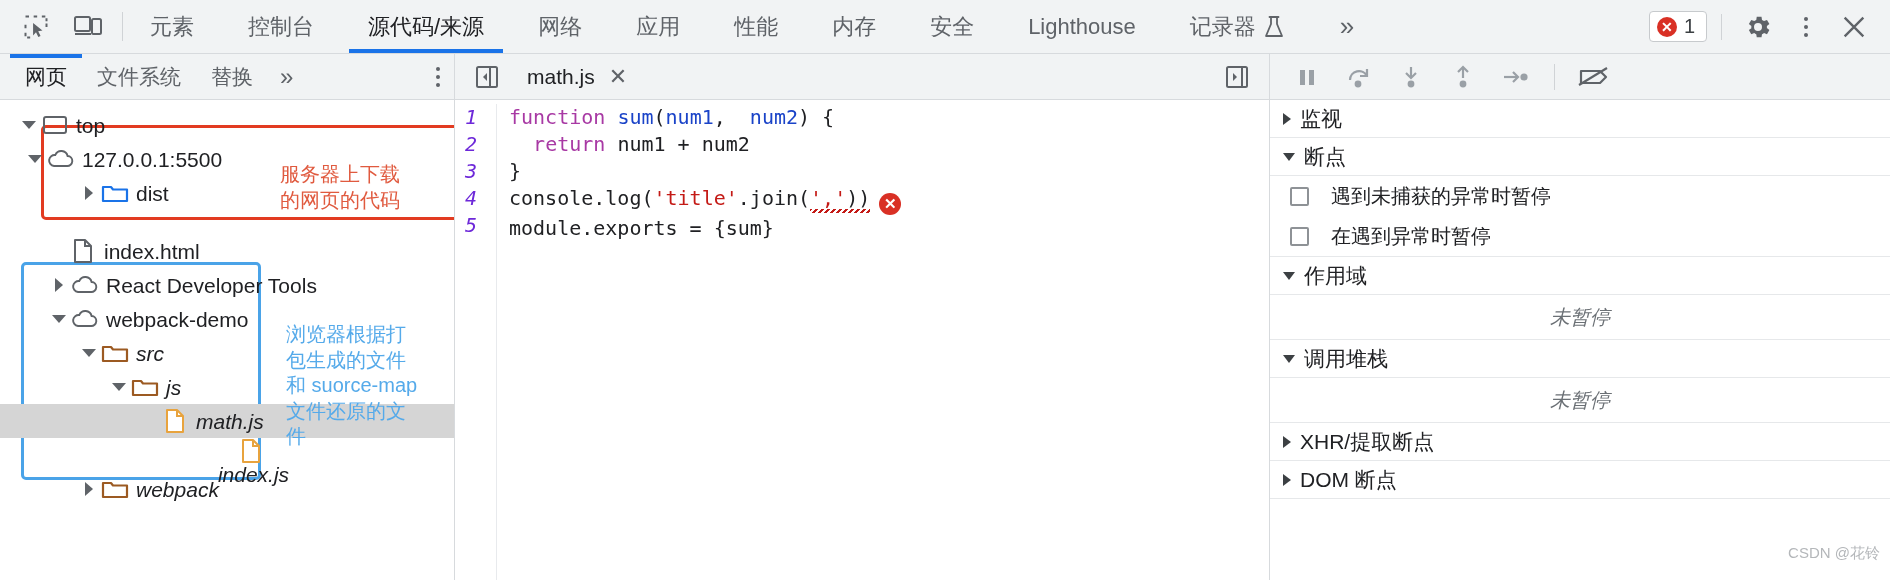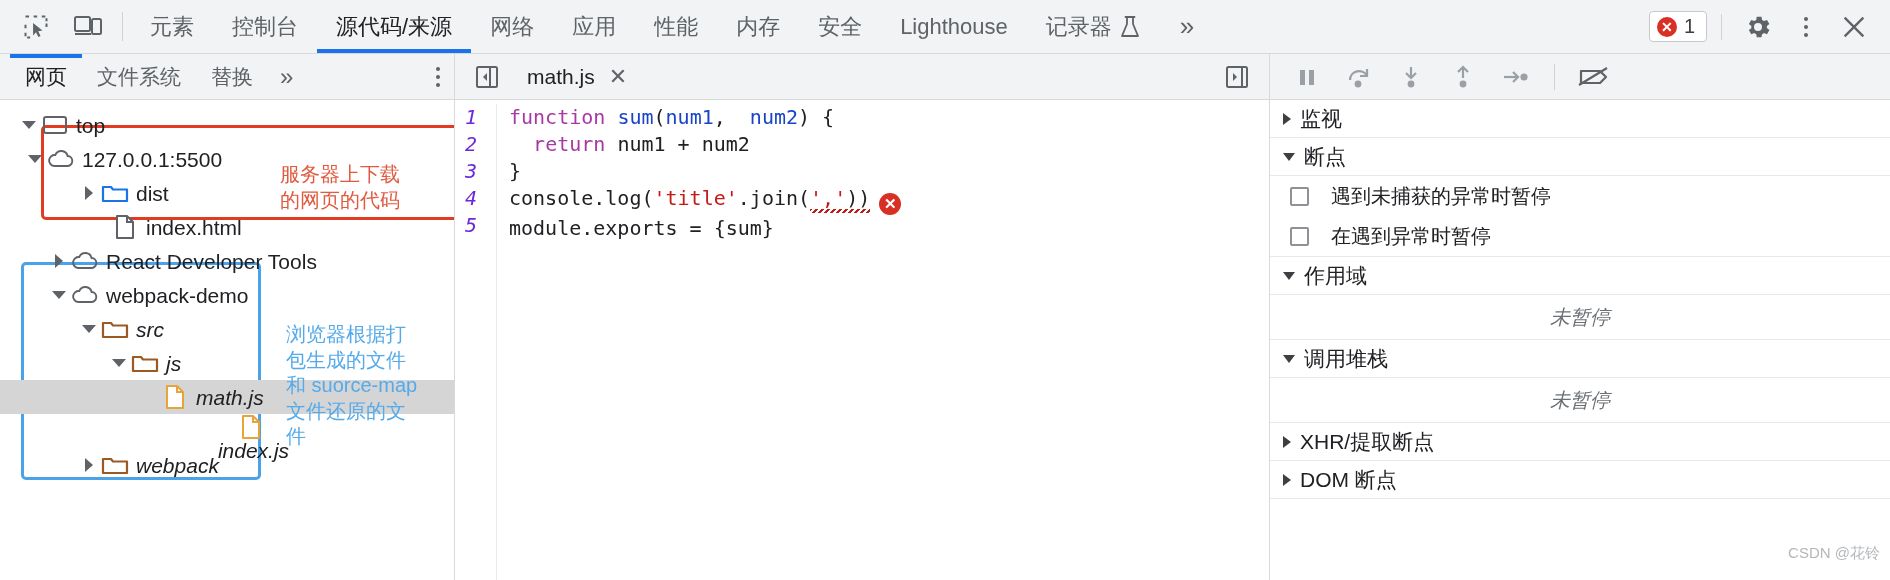--- a/index.html
+++ b/index.html
@@ -17,21 +17,21 @@
     background: #f1f3f4;
     border-bottom: 1px solid #d7dadd;
     display: flex; align-items: stretch;
     padding-left: 10px;
   }
   .tb-icon-btn {
     width: 52px; display: flex; align-items: center; justify-content: center;
     color: #5f6368;
   }
   .tb-sep { width: 1px; background: #d0d3d6; margin: 12px 8px; }
-  .tabs { display: flex; align-items: stretch; flex: 1; }
+  .tabs { display: flex; align-items: stretch; flex: 1; gap: 16px; }
   .tab {
     display: flex; align-items: center; padding: 0 19px;
     font-size: 22px; color: #5f6368; white-space: nowrap;
     position: relative;
   }
   .tab.active { color: #202124; }
   .tab.active::after {
     content: ""; position: absolute; left: 0; right: 0; bottom: 0;
     height: 4px; background: #1a73e8;
   }
@@ -303,21 +303,21 @@
         <div class="row" style="padding-left:78px;">
           <span class="tw closed"></span>
           <span class="ic">
             <svg width="28" height="22" viewBox="0 0 28 22">
                 <path d="M2 19V5h8l2 2.5h14V19z" fill="#fff" stroke="#1a73e8" stroke-width="2.2" stroke-linejoin="round"></path>
               </svg>
           </span>
           <span class="lbl">dist</span>
         </div>
 
-        <div class="row" style="padding-left:88px;">
+        <div class="row" style="padding-left:46px;margin-top:24px;">
           <span class="tw blank"></span>
           <span class="ic">
             <svg width="22" height="26" viewBox="0 0 22 26">
                 <path d="M3 2h10l6 6v16H3z" fill="#fff" stroke="#5f6368" stroke-width="2" stroke-linejoin="round"></path>
                 <path d="M13 2v6h6" fill="none" stroke="#5f6368" stroke-width="2"></path>
               </svg>
           </span>
           <span class="lbl">index.html</span>
         </div>
 

